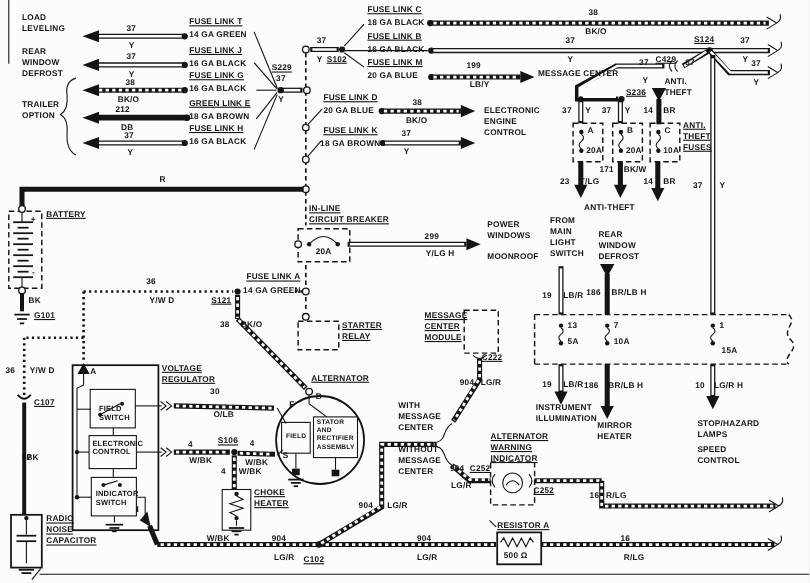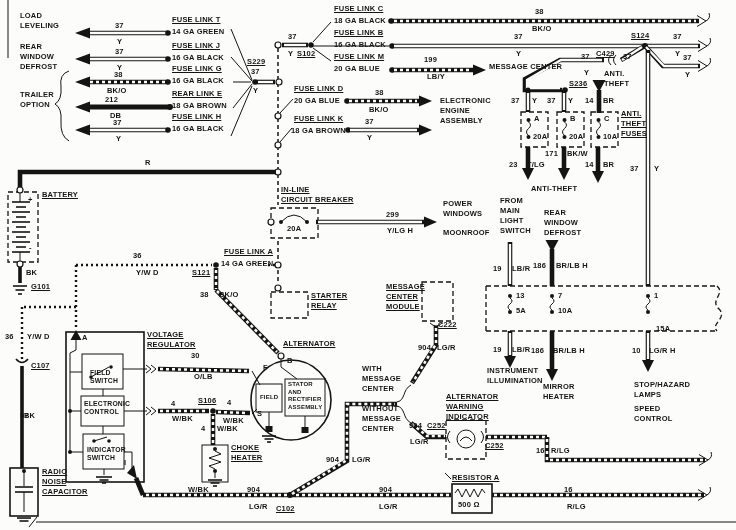--- a/index.html
+++ b/index.html
@@ -355,21 +355,21 @@
   <div class="lb u" style="left:172px;top:41px">FUSE LINK J</div>
   <div class="lb" style="left:172px;top:53px">16 GA BLACK</div>
   <div class="lb" style="left:114px;top:70px">38</div>
   <div class="lb" style="left:107px;top:86px">BK/O</div>
   <div class="lb u" style="left:172px;top:64px">FUSE LINK G</div>
   <div class="lb" style="left:172px;top:76px">16 GA BLACK</div>
   <div class="lb" style="left:20px;top:90px">TRAILER
 OPTION</div>
   <div class="lb" style="left:105px;top:95px">212</div>
   <div class="lb" style="left:110px;top:111px">DB</div>
-  <div class="lb u" style="left:172px;top:89px">REAR LINK E</div>
+  <div class="lb u" style="left:172px;top:89px">GREEN LINK E</div>
   <div class="lb" style="left:172px;top:101px">18 GA BROWN</div>
   <div class="lb" style="left:113px;top:118px">37</div>
   <div class="lb" style="left:116px;top:134px">Y</div>
   <div class="lb u" style="left:172px;top:112px">FUSE LINK H</div>
   <div class="lb" style="left:172px;top:124px">16 GA BLACK</div>
 
   <div class="lb u" style="left:247px;top:57px">S229</div>
   <div class="lb" style="left:251px;top:67px">37</div>
   <div class="lb" style="left:253px;top:86px">Y</div>
   <div class="lb" style="left:288px;top:32px">37</div>
@@ -392,21 +392,21 @@
   <div class="lb" style="left:334px;top:64px">20 GA BLUE</div>
   <div class="lb" style="left:424px;top:55px">199</div>
   <div class="lb" style="left:427px;top:72px">LB/Y</div>
   <div class="lb" style="left:489px;top:62px">MESSAGE CENTER</div>
   <div class="lb u" style="left:294px;top:84px">FUSE LINK D</div>
   <div class="lb" style="left:294px;top:96px">20 GA BLUE</div>
   <div class="lb" style="left:375px;top:88px">38</div>
   <div class="lb" style="left:369px;top:105px">BK/O</div>
   <div class="lb" style="left:440px;top:96px">ELECTRONIC
 ENGINE
-ASSEMBLY</div>
+CONTROL</div>
   <div class="lb u" style="left:294px;top:114px">FUSE LINK K</div>
   <div class="lb" style="left:291px;top:126px">18 GA BROWN</div>
   <div class="lb" style="left:365px;top:117px">37</div>
   <div class="lb" style="left:367px;top:133px">Y</div>
 
   <div class="lb" style="left:581px;top:52px">37</div>
   <div class="lb u" style="left:596px;top:49px">C429</div>
   <div class="lb" style="left:584px;top:68px">Y</div>
   <div class="lb" style="left:623px;top:52px">37</div>
   <div class="lb" style="left:604px;top:69px">ANTI.
@@ -546,21 +546,21 @@
 DEFROST</div>
   <div class="lb" style="left:493px;top:264px">19</div>
   <div class="lb" style="left:512px;top:264px">LB/R</div>
   <div class="lb" style="left:533px;top:261px">186</div>
   <div class="lb" style="left:556px;top:261px">BR/LB H</div>
   <div class="lb" style="left:516px;top:291px">13</div>
   <div class="lb" style="left:516px;top:306px">5A</div>
   <div class="lb" style="left:558px;top:291px">7</div>
   <div class="lb" style="left:558px;top:306px">10A</div>
   <div class="lb" style="left:654px;top:291px">1</div>
-  <div class="lb" style="left:656px;top:324px">15A</div>
+  <div class="lb" style="left:656px;top:314px">15A</div>
   <div class="lb" style="left:493px;top:345px">19</div>
   <div class="lb" style="left:512px;top:345px">LB/R</div>
   <div class="lb" style="left:531px;top:346px">186</div>
   <div class="lb" style="left:553px;top:346px">BR/LB H</div>
   <div class="lb" style="left:632px;top:346px">10</div>
   <div class="lb" style="left:649px;top:346px">LG/R H</div>
   <div class="lb" style="left:487px;top:366px">INSTRUMENT
 ILLUMINATION</div>
   <div class="lb" style="left:543px;top:382px">MIRROR
 HEATER</div>

